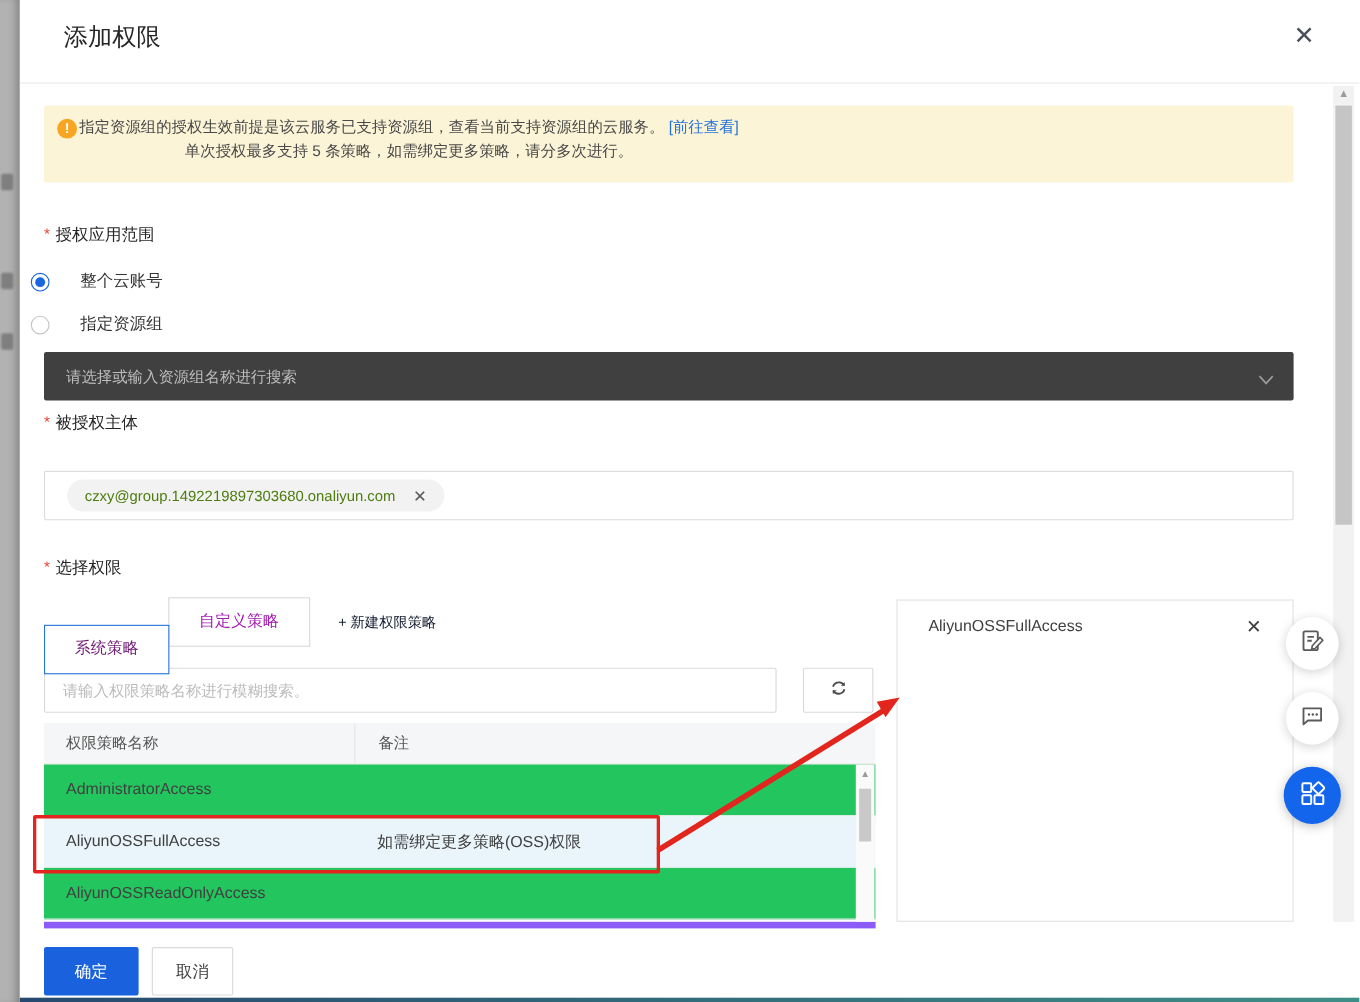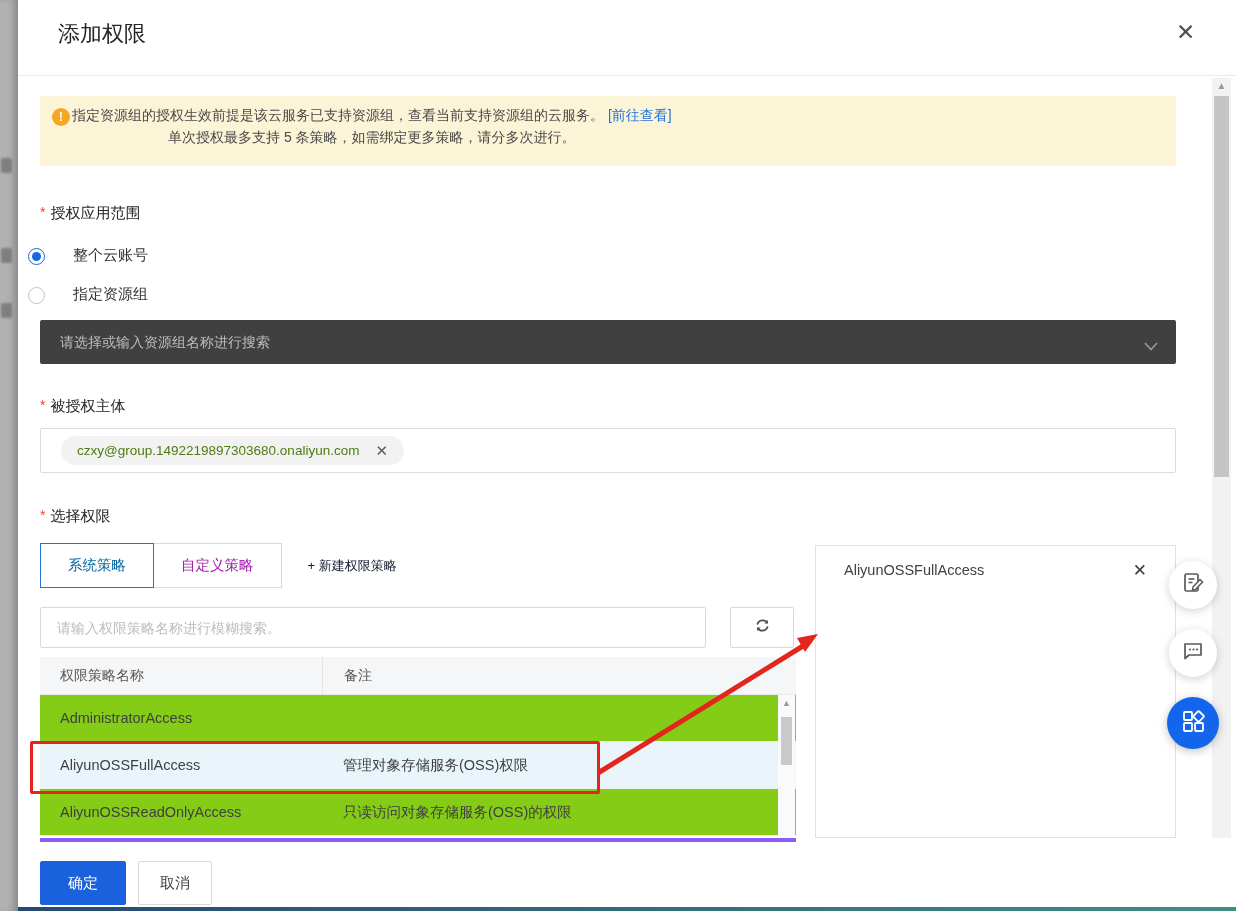--- a/index.html
+++ b/index.html
@@ -49,39 +49,39 @@
   .principal-box{position:absolute;left:40px;top:428px;width:1134px;height:43px;border:1px solid #dcdcdc;border-radius:2px;background:#fff;}
   .tag-pill{position:absolute;left:20px;top:7px;height:29px;background:#f2f2f2;border-radius:15px;
     display:flex;align-items:center;gap:16px;padding:0 16px;}
   .tag-text{font-size:13.5px;color:#4d7c0f;}
   .tag-x{font-size:15px;color:#595959;cursor:pointer;}
 
   
   .tabs{position:absolute;left:40px;top:543px;display:flex;align-items:stretch;height:45px;}
   .tab{box-sizing:border-box;height:45px;line-height:43px;padding:0 27px;font-size:14.5px;
     border:1px solid #d9d9d9;background:#fff;color:#a21caf;cursor:pointer;}
-  .tab.active{border-color:#2472da;color:#0369a1;position:relative;z-index:1;}
+  .tab.active{border-color:#2472da;color:#701a75;position:relative;z-index:1;margin-top:25px;}
   .tab + .tab{margin-left:-1px;}
   .new-policy{margin-left:26px;line-height:45px;font-size:13px;color:#0f172a;cursor:pointer;white-space:nowrap;}
 
   
   .search-input{position:absolute;left:40px;top:607px;width:666px;height:41px;box-sizing:border-box;
     border:1px solid #d9d9d9;border-radius:2px;padding:0 16px;font-size:14px;color:#333;
     font-family:"Liberation Sans","DejaVu Sans",sans-serif;outline:none;}
   .search-input::placeholder{color:#bcbcbc;}
   .refresh-btn{position:absolute;left:730px;top:607px;width:64px;height:41px;box-sizing:border-box;
     border:1px solid #d9d9d9;border-radius:2px;background:#fff;display:flex;align-items:center;justify-content:center;cursor:pointer;}
 
   
-  .policy-table{position:absolute;left:40px;top:657px;width:756px;height:181px;overflow:hidden;border-bottom:4px solid #8b5cf6;}
+  .policy-table{position:absolute;left:40px;top:657px;width:756px;height:181px;overflow:hidden;border-bottom:6px solid #8b5cf6;}
   .pt-header{display:flex;height:37px;background:#f5f6f7;border-bottom:1px solid #e8e8e8;align-items:center;font-size:14px;color:#555;}
   .pt-col1{width:282px;padding-left:20px;box-sizing:border-box;}
   .pt-col2{flex:1;padding-left:21px;border-left:1px solid #e4e4e4;align-self:stretch;display:flex;align-items:center;}
   .pt-header .pt-col2{border-left:1px solid #e4e4e4;}
-  .pt-row{display:flex;height:46px;align-items:center;font-size:14.5px;color:#404040;border-bottom:1px solid #efefef;background:#84cc16;cursor:pointer;}
+  .pt-row{display:flex;height:46px;align-items:center;font-size:14.5px;color:#404040;border-bottom:1px solid #efefef;background:#22c55e;cursor:pointer;}
   .pt-row.selected{background:#e9f5fb;}
   .pt-row .pt-col2{border-left:none;}
   
   .table-scroll{position:absolute;left:738px;top:38px;width:17px;height:143px;background:#fafafa;}
   .ts-arrow{position:absolute;left:0;top:3px;width:17px;text-align:center;font-size:9px;color:#9a9a9a;}
   .ts-thumb{position:absolute;left:3px;top:22px;width:11px;height:48px;background:#c9c9c9;cursor:pointer;}
 
   
   .sel-panel{position:absolute;left:815px;top:545px;width:361px;height:293px;box-sizing:border-box;border:1px solid #e1e1e1;background:#fff;}
   .sel-header{display:flex;justify-content:space-between;align-items:center;height:54px;padding:0 28px;border-bottom:1px solid #f0f0f0;}
@@ -158,21 +158,21 @@
 
 <div class="select-disabled">
   <span class="select-placeholder">请选择或输入资源组名称进行搜索</span>
   <span class="select-chevron">
     <svg width="14" height="9" viewBox="0 0 14 9">
         <path d="M1 1 L7 7.5 L13 1" fill="none" stroke="#9a9a9a" stroke-width="1.6"></path>
       </svg>
   </span>
 </div>
 
-<div class="field-label" style="left:40px;top:397px">
+<div class="field-label" style="left:40px;top:375px">
   <span class="req">*</span><span>被授权主体</span>
 </div>
 <div class="principal-box">
   <div class="tag-pill">
     <span class="tag-text">czxy@group.1492219897303680.onaliyun.com</span>
     <span class="tag-x">✕</span>
   </div>
 </div>
 
 <div class="field-label" style="left:40px;top:507px">
@@ -201,25 +201,24 @@
 <div class="policy-table">
   <div class="pt-header">
     <div class="pt-col1">权限策略名称</div>
     <div class="pt-col2">备注</div>
   </div>
   <div class="pt-row">
     <div class="pt-col1">AdministratorAccess</div>
   </div>
   <div class="pt-row selected">
     <div class="pt-col1">AliyunOSSFullAccess</div>
-    <div class="pt-col2">管理对象存储服务(OSS)权限</div>
+    <div class="pt-col2">如需绑定更多策略(OSS)权限</div>
   </div>
   <div class="pt-row">
     <div class="pt-col1">AliyunOSSReadOnlyAccess</div>
-    <div class="pt-col2">只读访问对象存储服务(OSS)的权限</div>
   </div>
   <div class="table-scroll">
     <div class="ts-arrow">▲</div>
     <div class="ts-thumb"></div>
   </div>
 </div>
 
 <div class="sel-panel">
   <div class="sel-item">
     <span>AliyunOSSFullAccess</span>

